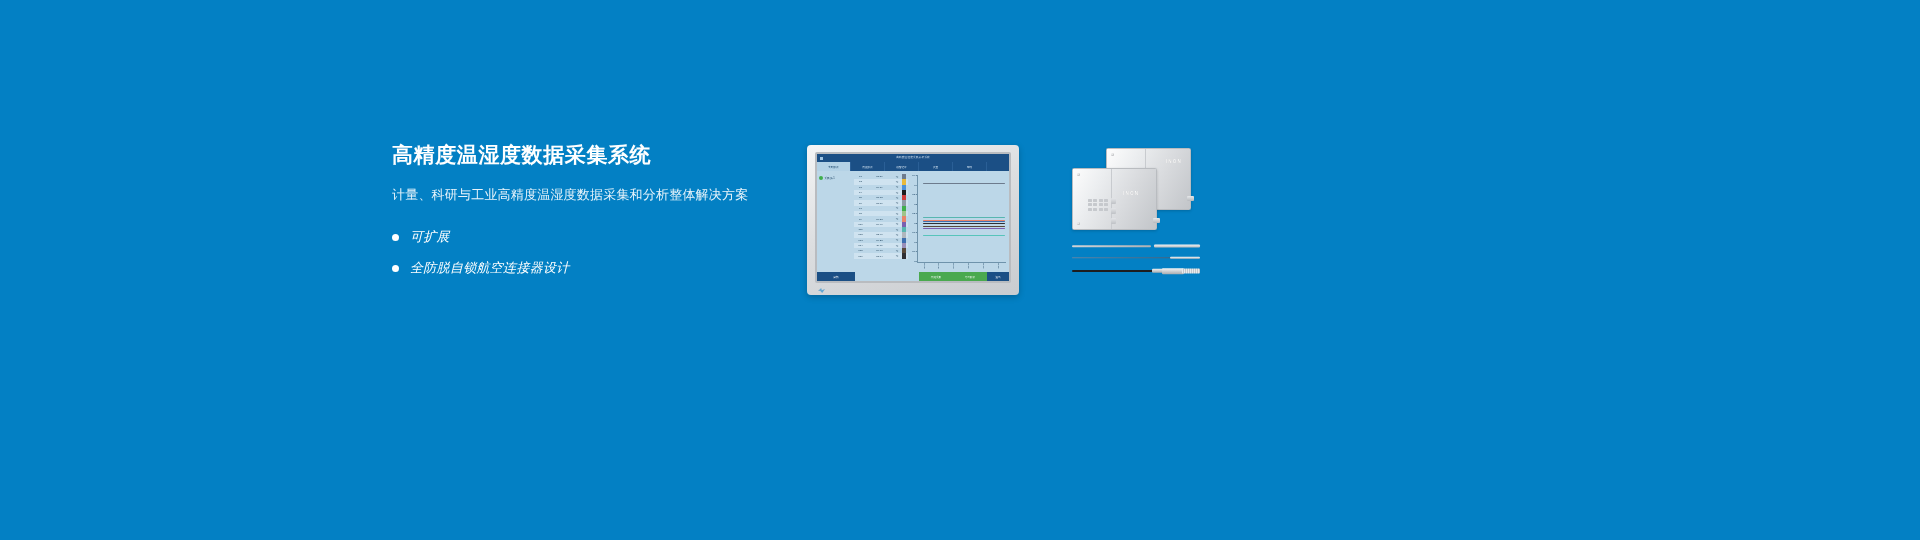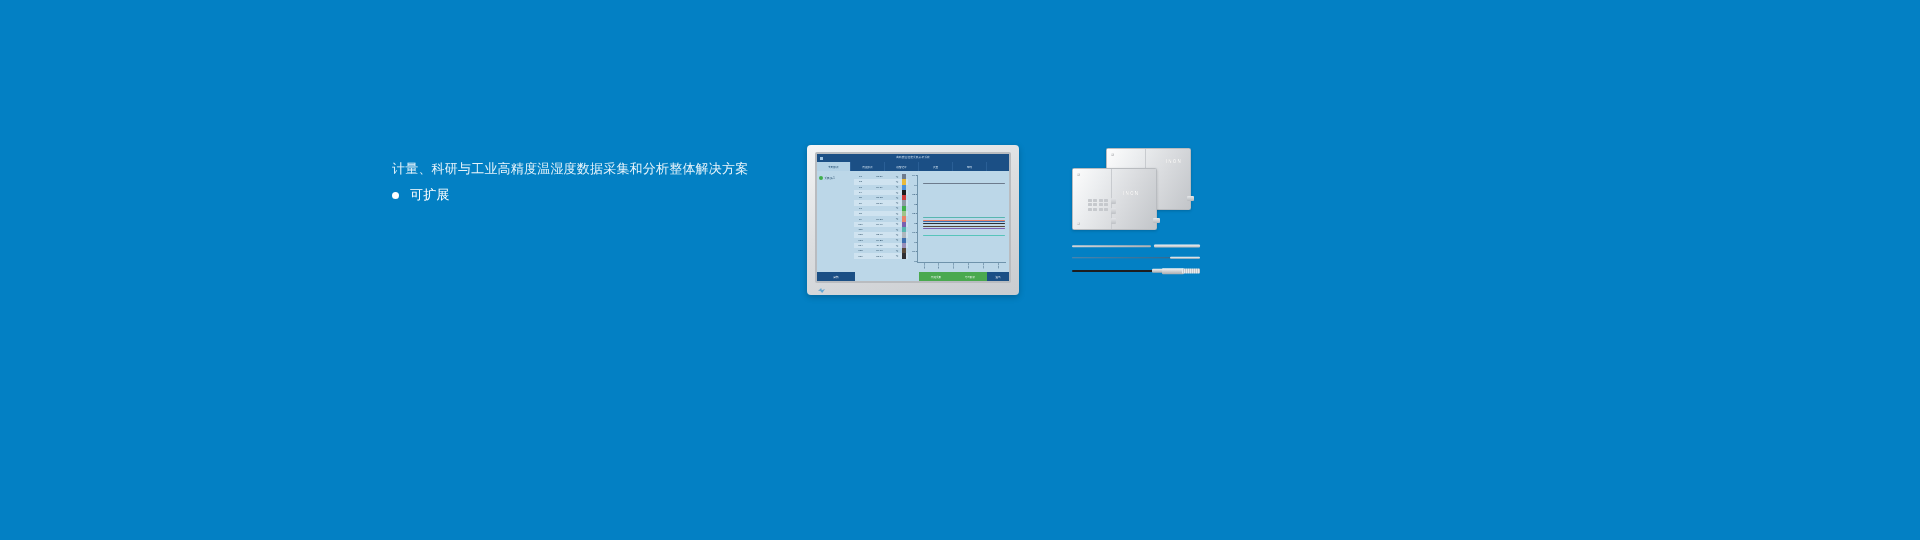--- a/index.html
+++ b/index.html
@@ -26,21 +26,21 @@
     white-space:nowrap;
   }
   .subhead {
     color:#e8f4fb;
     font-size:13px;
     font-weight:normal;
     letter-spacing:0.2px;
     margin-top:18px;
     white-space:nowrap;
   }
-  .features { margin-top:8px; }
+  .features { margin-top:24px;font-style:italic; }
   .feature {
     display:flex;
     align-items:center;
     margin-top:13px;
     color:#ffffff;
     font-size:13px;
     letter-spacing:0.3px;
   }
   .feature:first-child { margin-top:0; }
   .bullet {
@@ -340,25 +340,30 @@
     border-radius:1px;
   }
   .conn-ferrule { right:36px; width:12px; height:4.4px; background:linear-gradient(180deg,#eceef0,#a8abaf); }
   .conn-body    { right:16px; width:22px; height:5.6px; background:linear-gradient(180deg,#f4f5f6,#a9acb0); }
   .conn-sensor  { right:0;    width:18px; height:5.2px; background:repeating-linear-gradient(90deg,#e9ebed 0 1px,#c4c7cb 1px 2px); }
 </style>
 </head>
 <body>
 
 <div class="copy">
+  <div class="headline">高精度温湿度数据采集系统</div>
   <div class="subhead">计量、科研与工业高精度温湿度数据采集和分析整体解决方案</div>
   <div class="features">
     <div class="feature">
       <span class="bullet"></span>
       <span>可扩展</span>
+    </div>
+    <div class="feature">
+      <span class="bullet"></span>
+      <span>全防脱自锁航空连接器设计</span>
     </div>
   </div>
 </div>
 
 <div class="monitor">
   <div class="mon-outer"></div>
   <div class="mon-inner">
     <div class="screen">
 
       <div class="titlebar">

